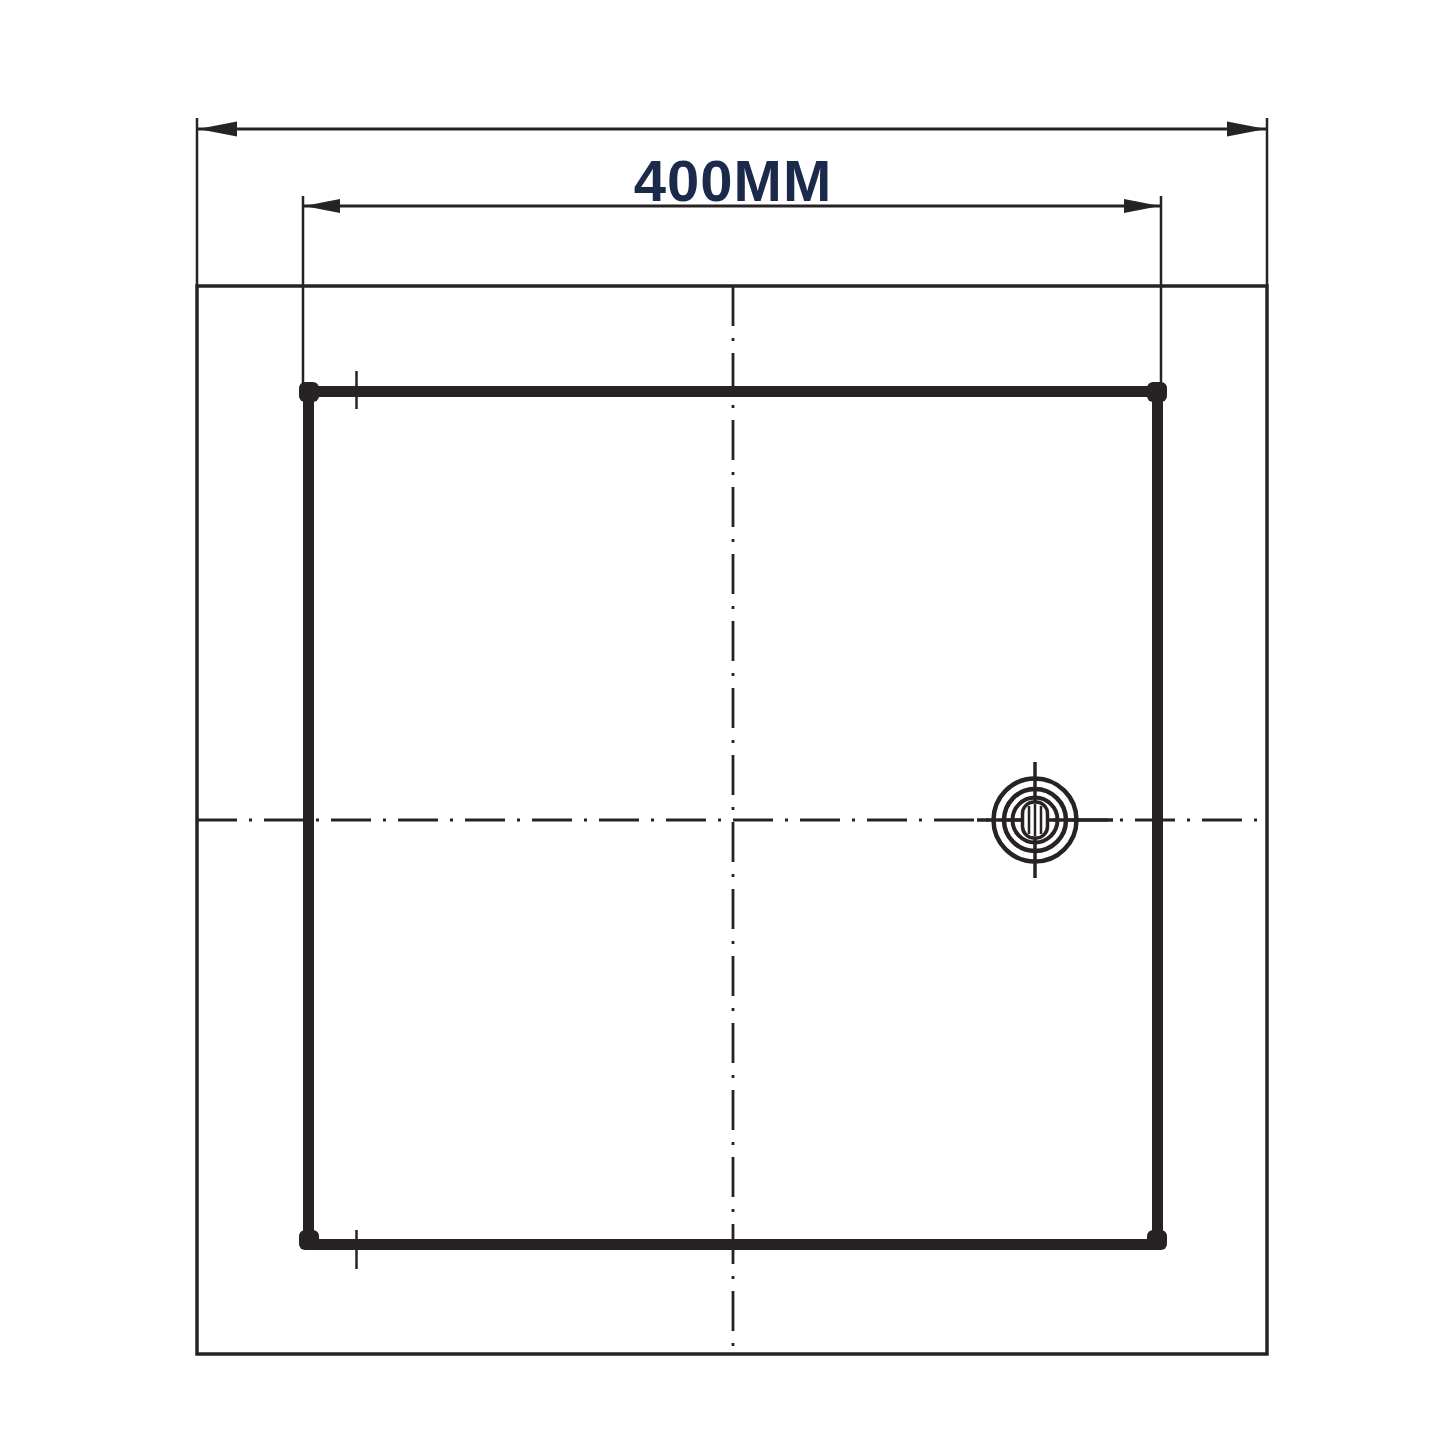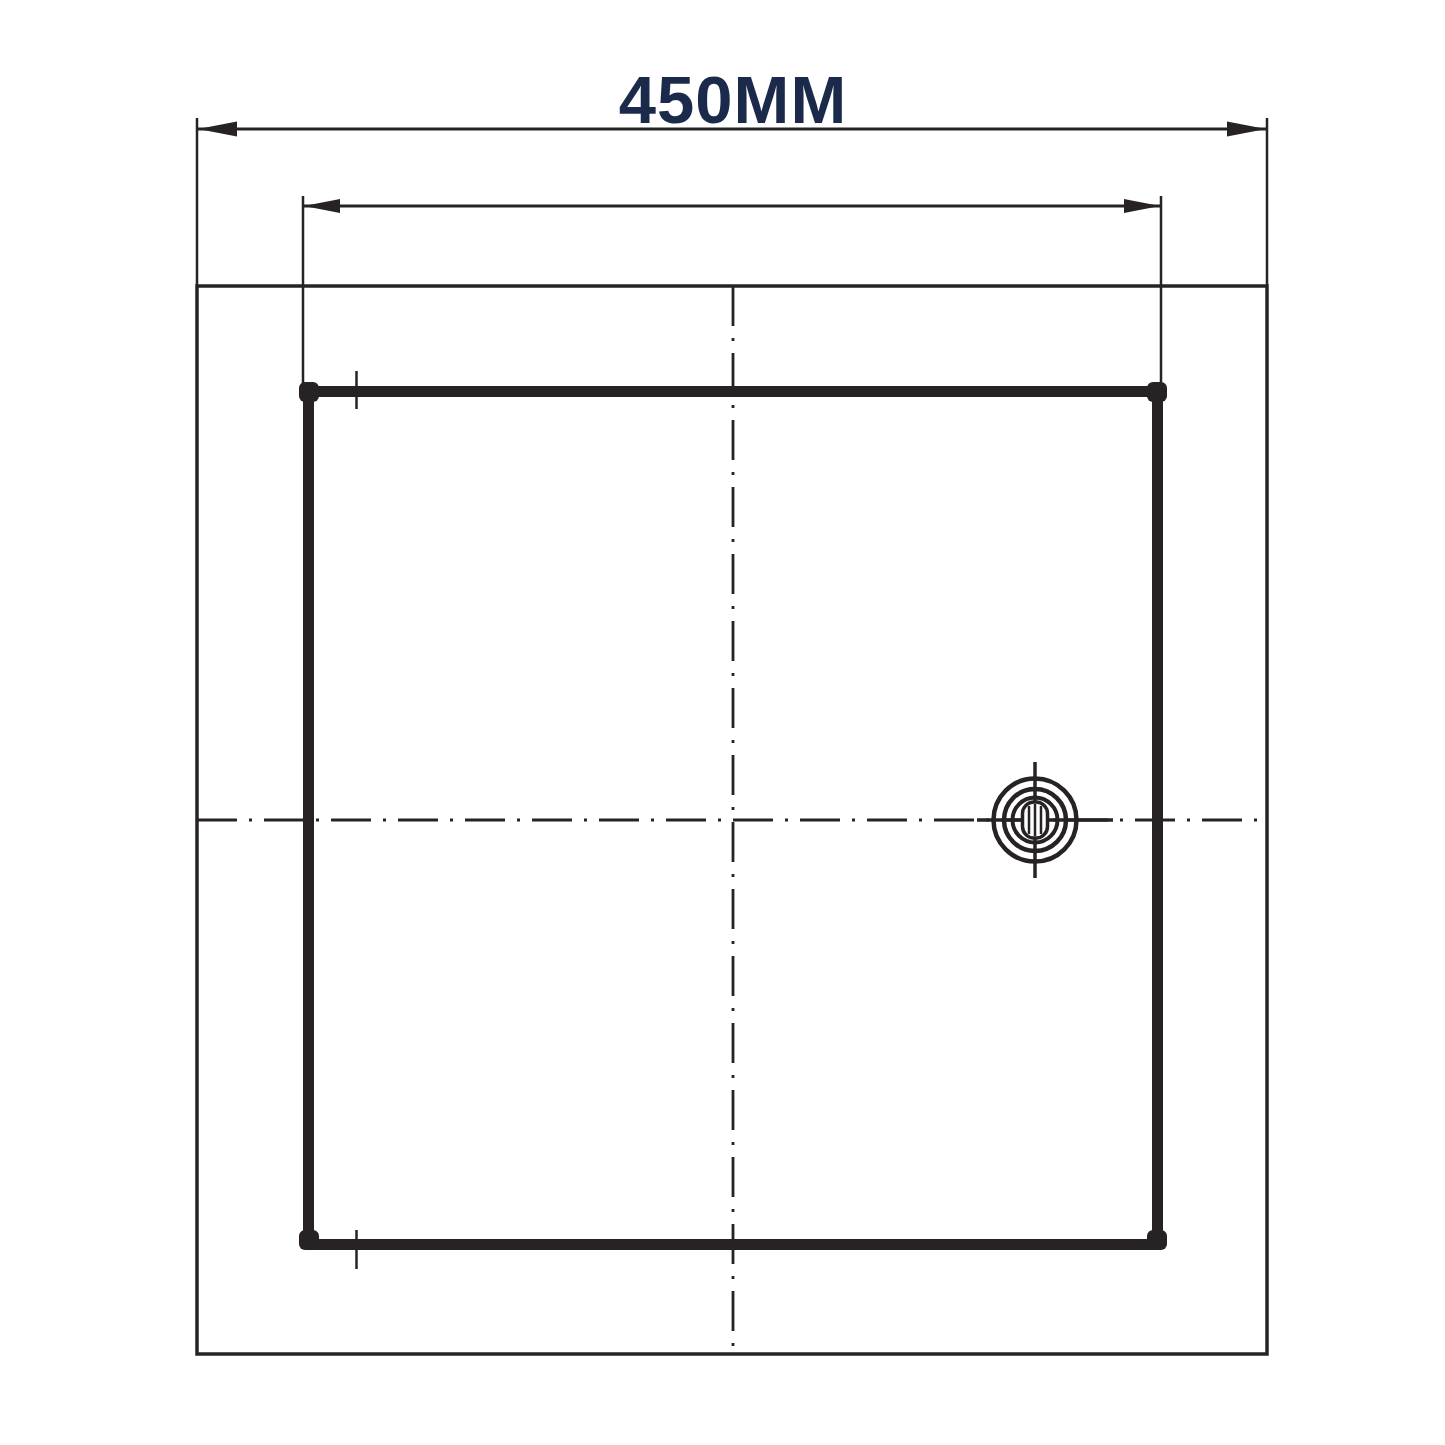--- a/index.html
+++ b/index.html
@@ -37,22 +37,22 @@
   .dim-label.inner {
     top: 152px;
     font-size: 58px;
   }
 </style>
 </head>
 <body>
 
 <div class="canvas">
 
-  <div class="dim-label outer">450MM</div>
 
+  <div class="dim-label inner">400MM</div>
 
   <svg class="linework" width="1445" height="1445" viewBox="0 0 1445 1445">
 
     <g stroke="#272324" fill="#272324">
       <line x1="197" y1="118" x2="197" y2="286" stroke-width="2.5"></line>
       <line x1="1267" y1="118" x2="1267" y2="286" stroke-width="2.5"></line>
       <line x1="197" y1="129" x2="1267" y2="129" stroke-width="3"></line>
       <polygon points="198,129 237,121.5 237,136.5" stroke="none"></polygon>
       <polygon points="1266,129 1227,121.5 1227,136.5" stroke="none"></polygon>
     </g>

